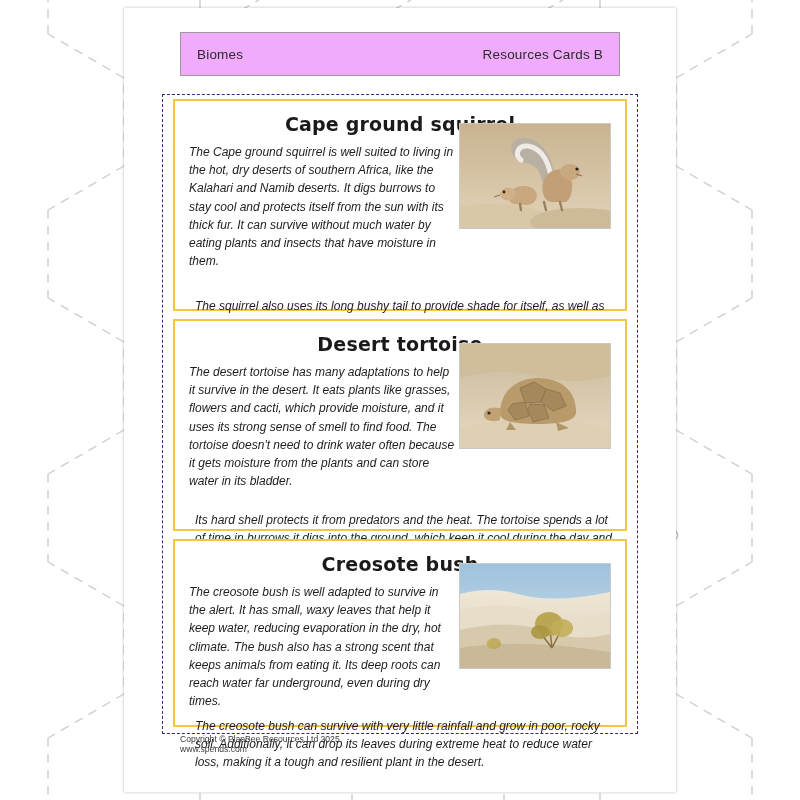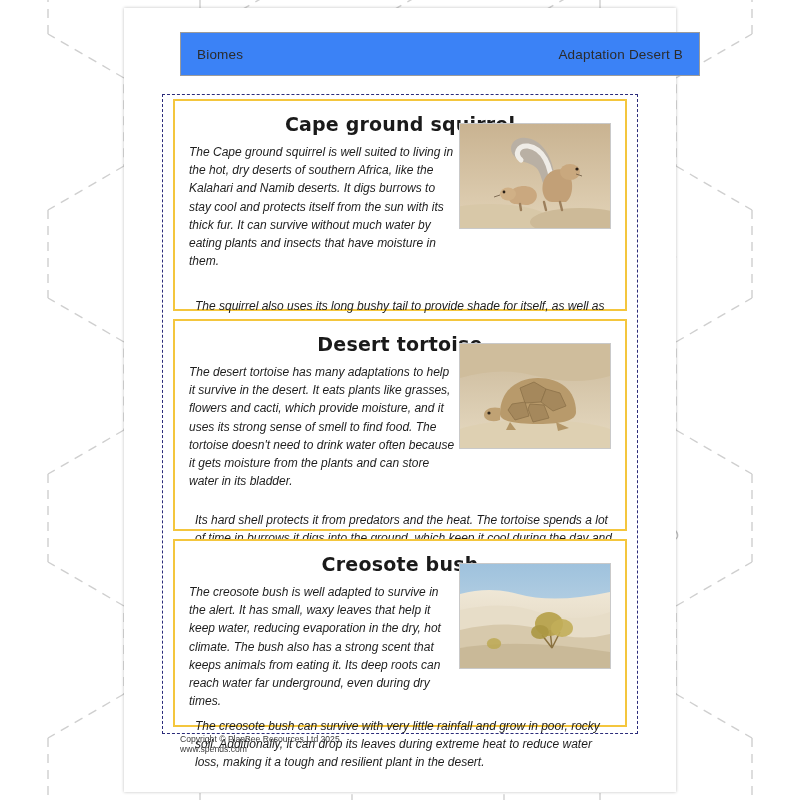--- a/index.html
+++ b/index.html
@@ -33,24 +33,24 @@
     background: #ffffff;
     box-shadow: 0 0 3px rgba(0,0,0,0.25);
     z-index: 2;
   }
 
   
   #header {
     position: absolute;
     left: 56px;
     top: 24px;
-    width: 520px;
+    width: 440px;
     height: 44px;
     border: 1px solid #9b9b9b;
-    background: #3b82f6;
+    background: #f0abfc;
     display: flex;
     align-items: center;
     justify-content: space-between;
     padding: 0 16px;
     box-sizing: border-box;
     font-size: 13.5px;
     color: #2b2b2b;
   }
   #header .h-left { letter-spacing: .2px; }
   #header .h-right { letter-spacing: .2px; }
@@ -183,21 +183,21 @@
     </g>
   <g opacity="0.95">
       <use href="#bee" transform="translate(398,112) rotate(6) scale(1.15)"></use>
     </g>
 </svg>
 
 <div id="page">
 
   <div id="header">
     <span class="h-left">Biomes</span>
-    <span class="h-right">Adaptation Desert B</span>
+    <span class="h-right">Resources Cards B</span>
   </div>
 
   <div id="cards-wrap">
 
     <div class="card" id="card-0">
       <div class="card-title">Cape ground squirrel</div>
 
       <div class="card-photo">
         <svg viewBox="0 0 150 104" xmlns="http://www.w3.org/2000/svg">
           <defs>

